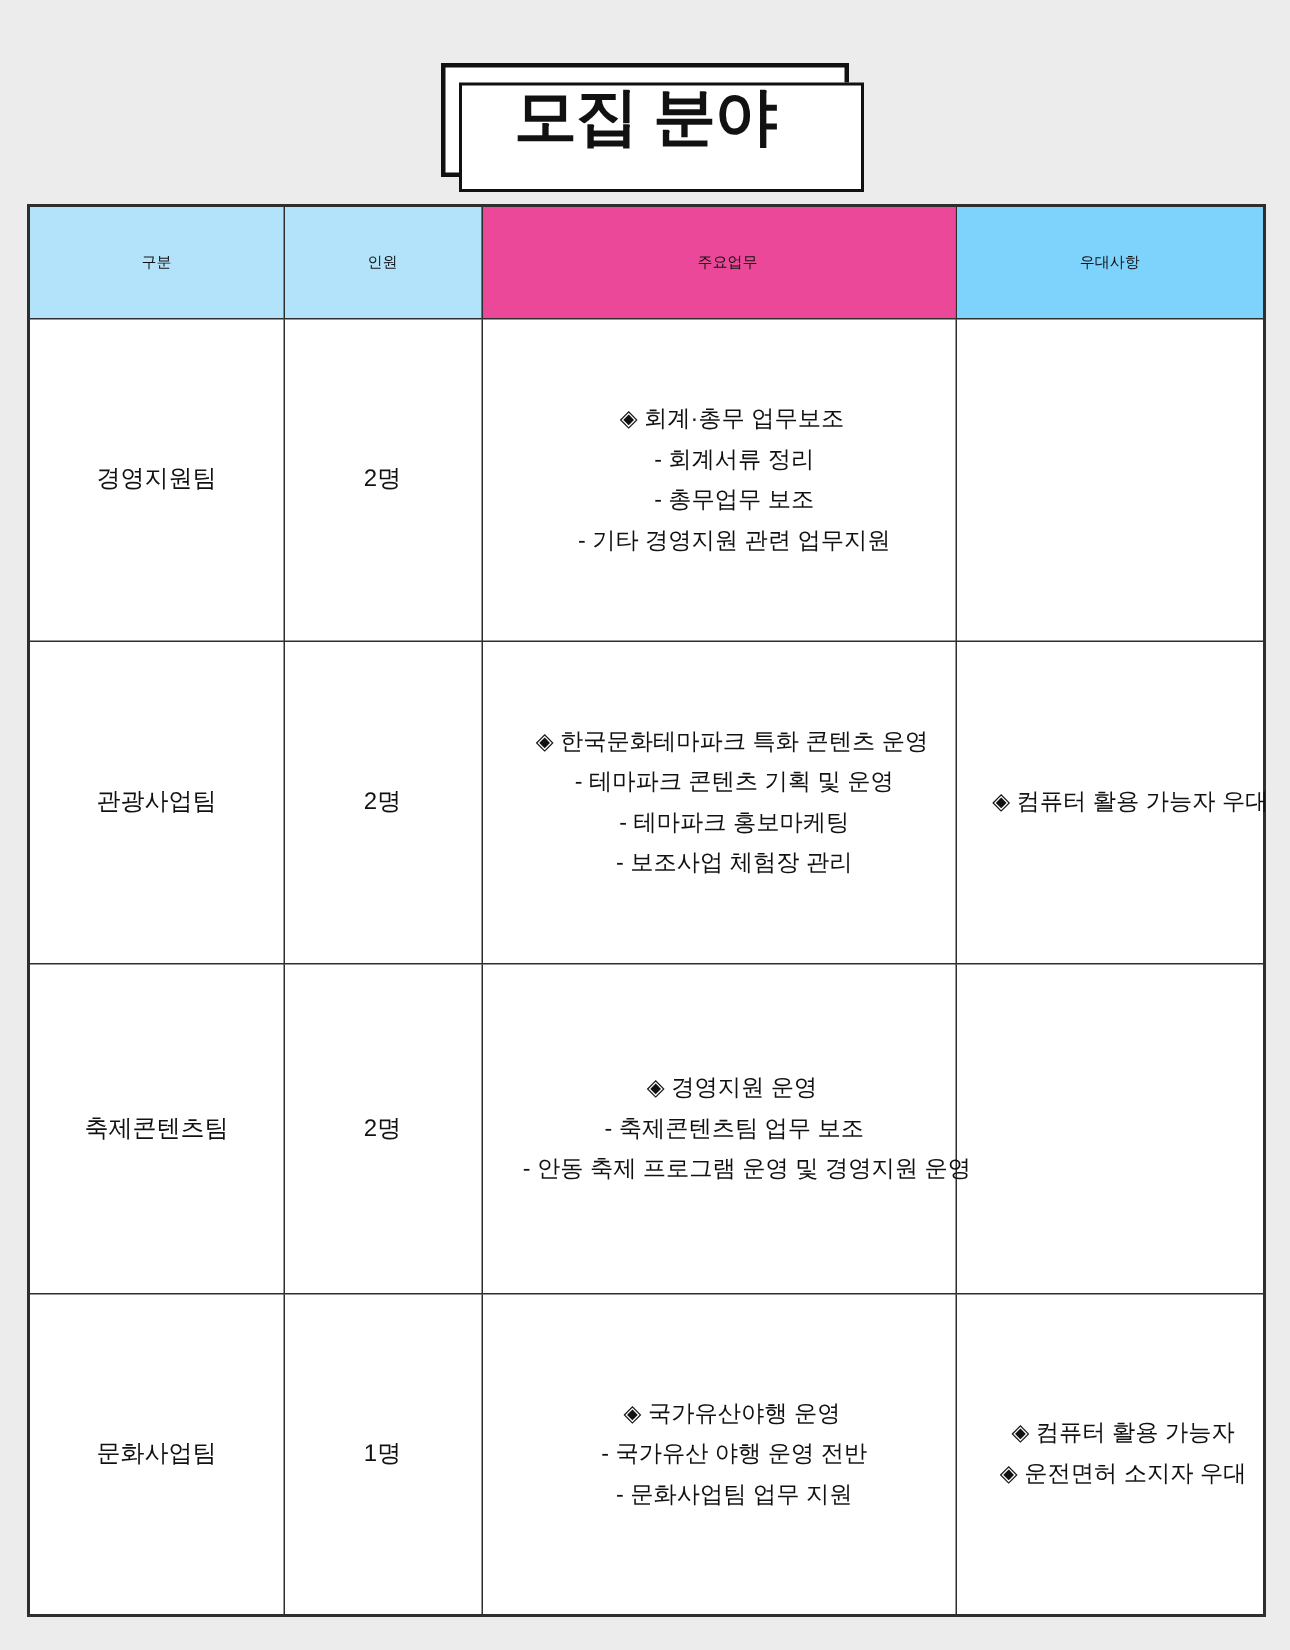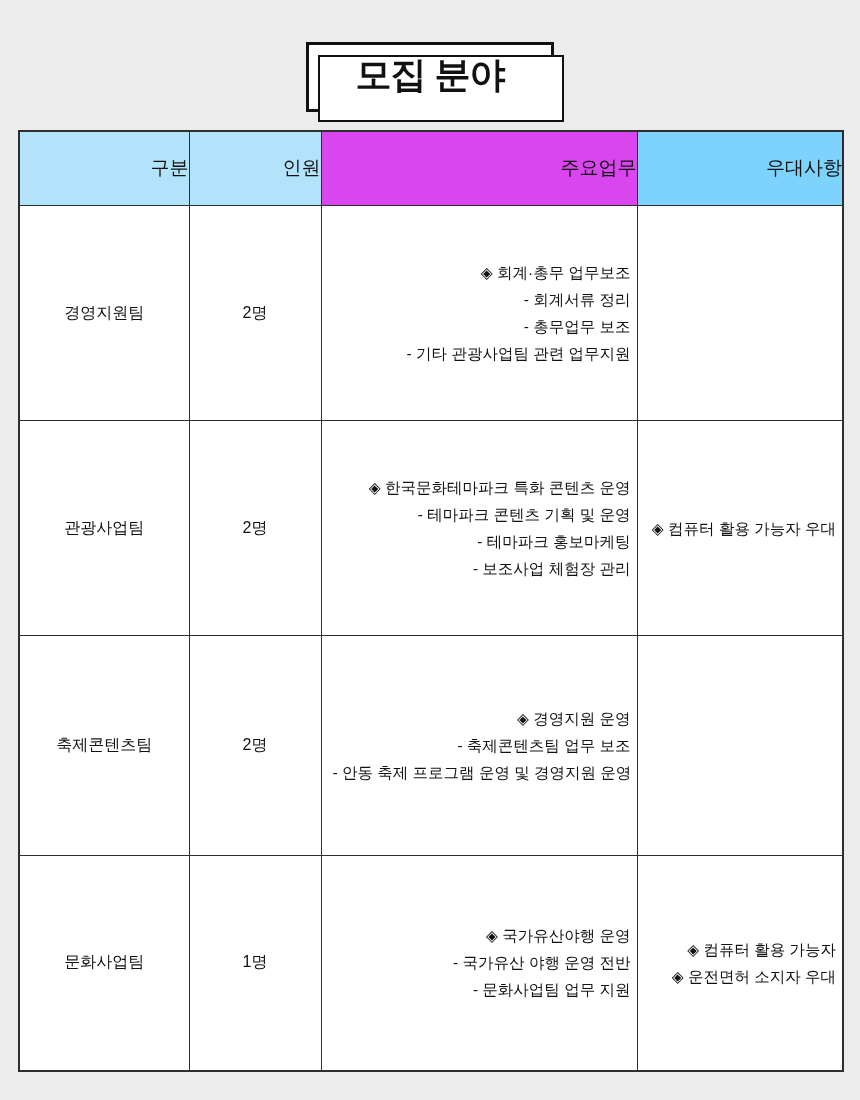--- a/index.html
+++ b/index.html
@@ -26,62 +26,62 @@
   }
   .title-box::before {
     content: "";
     position: absolute;
     left: 9px; top: 10px; right: -13px; bottom: -13px;
     background: #ffffff;
     border: 2px solid #111;
     z-index: -1;
   }
   .title-text {
-    font-size: 36px;
+    font-size: 42px;
     font-weight: 800;
     letter-spacing: -1px;
     line-height: 1.1;
     white-space: nowrap;
   }
   
   .recruit-table {
     margin: 18px 18px 0 18px;
     width: 824px;
     border-collapse: collapse;
     table-layout: fixed;
     background: #ffffff;
     border: 2px solid #2e2e2e;
   }
   .recruit-table th, .recruit-table td {
     border: 1px solid #2e2e2e;
     vertical-align: middle;
   }
   .recruit-table thead th {
     height: 75px;
-    font-size: 19px;
+    font-size: 10px;
     font-weight: 400;
-    text-align: right;
+    text-align: center;
   }
   col.c-team  { width: 170px; }
   col.c-count { width: 132px; }
   col.c-duty  { width: 316px; }
   col.c-pref  { width: 206px; }
 
   tr.row-0 td { height: 215px; }
   tr.row-1 td { height: 215px; }
   tr.row-2 td { height: 220px; }
   tr.row-3 td { height: 215px; }
 
   td.team-cell, td.count-cell {
     text-align: center;
     font-size: 16px;
   }
   td.duties-cell, td.preferred-cell {
-    text-align: right;
-    padding: 8px 6px 8px 8px;
+    text-align: center;
+    padding: 8px 6px 8px 24px;
     font-size: 15.5px;
   }
   .cell-line {
     line-height: 27px;
     white-space: nowrap;
   }
   .cell-line.dash { padding-left: 3px; }
 </style>
 </head>
 <body style="background: rgb(236, 236, 236);">
@@ -96,33 +96,33 @@
   <colgroup>
     <col class="c-team">
       <col class="c-count">
       <col class="c-duty">
       <col class="c-pref">
   </colgroup>
   <thead>
     <tr>
       <th style="background: rgb(178, 227, 250);">구분</th>
       <th style="background: rgb(178, 227, 250);">인원</th>
-      <th style="background: #d946ef; padding-left: 12px;">주요업무</th>
+      <th style="background: #ec4899; padding-left: 12px;">주요업무</th>
       <th style="background: #7dd3fc;">우대사항</th>
     </tr>
   </thead>
   <tbody>
       <tr class="row-0">
         <td class="team-cell">경영지원팀</td>
         <td class="count-cell">2명</td>
         <td class="duties-cell">
           <div class="cell-line">◈ 회계·총무 업무보조</div>
           <div class="cell-line dash">- 회계서류 정리</div>
           <div class="cell-line dash">- 총무업무 보조</div>
-          <div class="cell-line dash">- 기타 관광사업팀 관련 업무지원</div>
+          <div class="cell-line dash">- 기타 경영지원 관련 업무지원</div>
         </td>
         <td class="preferred-cell"></td>
       </tr>
       <tr class="row-1">
         <td class="team-cell">관광사업팀</td>
         <td class="count-cell">2명</td>
         <td class="duties-cell">
           <div class="cell-line">◈ 한국문화테마파크 특화 콘텐츠 운영</div>
           <div class="cell-line dash">- 테마파크 콘텐츠 기획 및 운영</div>
           <div class="cell-line dash">- 테마파크 홍보마케팅</div>

